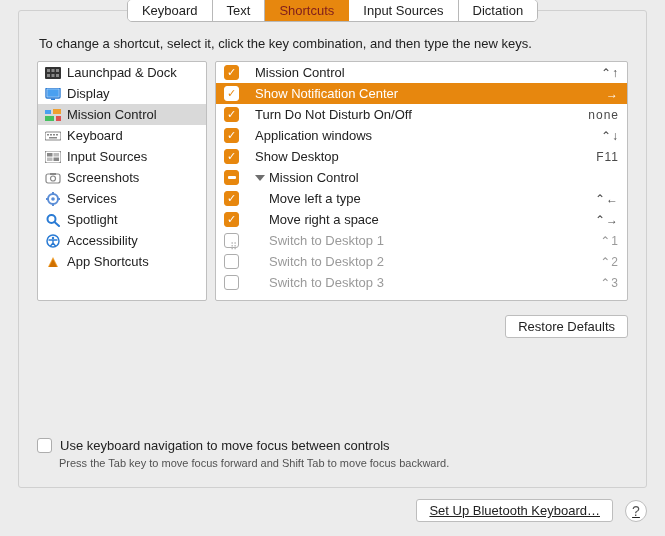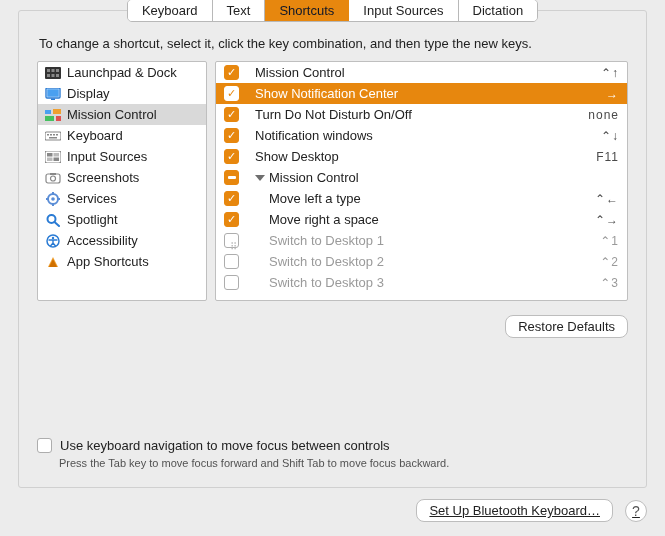--- a/index.html
+++ b/index.html
@@ -42,21 +42,21 @@
   .seg .tab {
     padding: 3px 14px;
     background: #fff;
     border-right: 1px solid #b8b8b8;
     cursor: default;
     font-size: 13px;
   }
   .seg .tab:last-child { border-right: none; }
   .seg .tab.active {
     background: #e7870e;
-    color: #0f172a;
+    color: #7f1d1d;
     border-right-color: #e7870e;
   }
   .instructions {
     font-size: 13px;
     margin: 4px 2px 10px 2px;
   }
   .cols {
     display: flex;
     gap: 8px;
     height: 240px;
@@ -150,21 +150,21 @@
     flex: none;
     color: #4a4a4a;
     font-size: 12px;
     letter-spacing: 1px;
   }
   .row.selected .shortcut { color: #fff; }
   .row.disabled .label, .row.disabled .shortcut { color: #9a9a9a; }
   .btn {
     background: #fff;
     border: 1px solid #bdbdbd;
-    border-radius: 8px;
+    border-radius: 3px;
     padding: 3px 12px;
     font-size: 13px;
     cursor: default;
   }
   .restore-wrap {
     display: flex;
     justify-content: flex-end;
     margin-top: 14px;
   }
   .kbnav {
@@ -368,21 +368,21 @@
             <div class="chk">
               <div class="chk-box on">✓</div>
             </div>
             <div class="label">Turn Do Not Disturb On/Off</div>
             <div class="shortcut">none</div>
           </div>
           <div class="row">
             <div class="chk">
               <div class="chk-box on">✓</div>
             </div>
-            <div class="label">Notification windows</div>
+            <div class="label">Application windows</div>
             <div class="shortcut">⌃↓</div>
           </div>
           <div class="row">
             <div class="chk">
               <div class="chk-box on">✓</div>
             </div>
             <div class="label">Show Desktop</div>
             <div class="shortcut">F11</div>
           </div>
           <div class="row">

